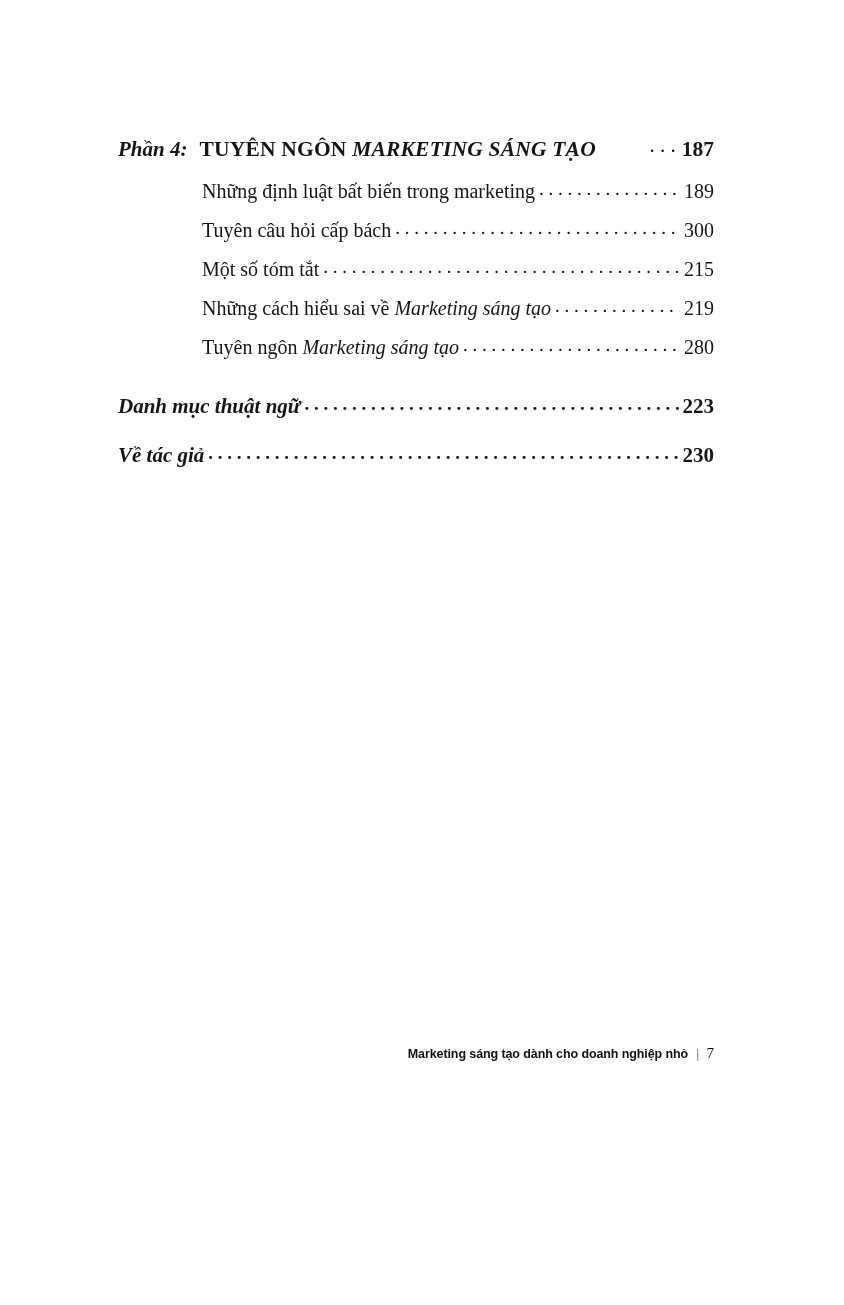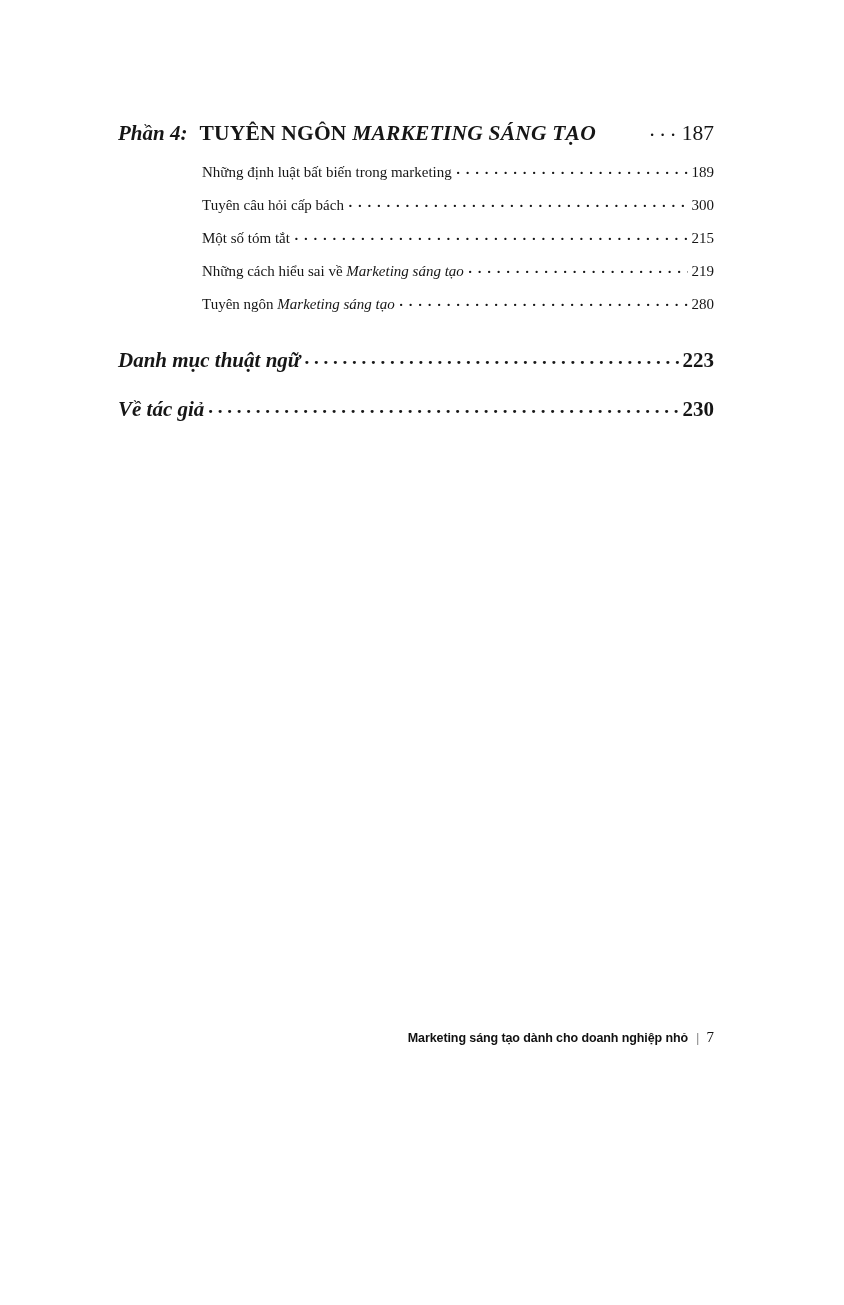--- a/index.html
+++ b/index.html
@@ -12,21 +12,21 @@
     background: #ffffff;
     font-family: "Liberation Serif", serif;
     color: #161616;
     position: relative;
     overflow: hidden;
   }
 
   .page {
     position: absolute;
     left: 0;
-    top: 0;
+    top: 16px;
     width: 844px;
     height: 1174px;
   }
 
   .toc {
     position: absolute;
     left: 118px;
     top: 118px;
     width: 596px;
   }
@@ -81,39 +81,39 @@
     padding-right: 12px;
   }
   .part-row .title {
     font-weight: 700;
     letter-spacing: 0.2px;
   }
   .part-row .title .ital {
     font-style: italic;
   }
   .part-row .pageno {
-    font-weight: 400;
+    font-weight: 700;
   }
   .part-row .leader {
     margin: 0 6px 0 7px;
   }
   .part-row .leader::before {
     content: ". . .";
     font-size: 21px;
     left: auto;
     right: 0;
   }
 
   
   .sub-rows {
     margin-left: 84px;
     width: 512px;
   }
   .sub-row {
-    font-size: 15px;
+    font-size: 20px;
     margin-bottom: 14px;
   }
   .sub-row .ital {
     font-style: italic;
   }
 
   
   .back-rows {
     margin-top: 33px;
     width: 596px;

